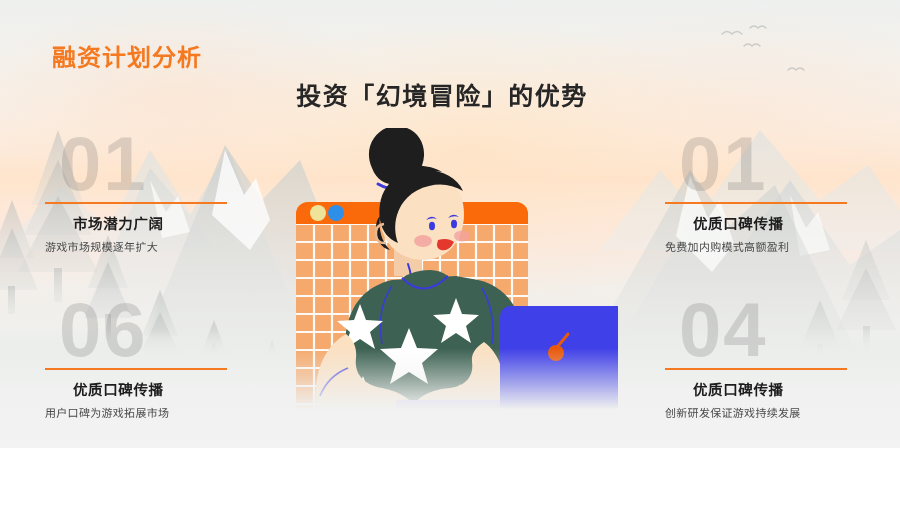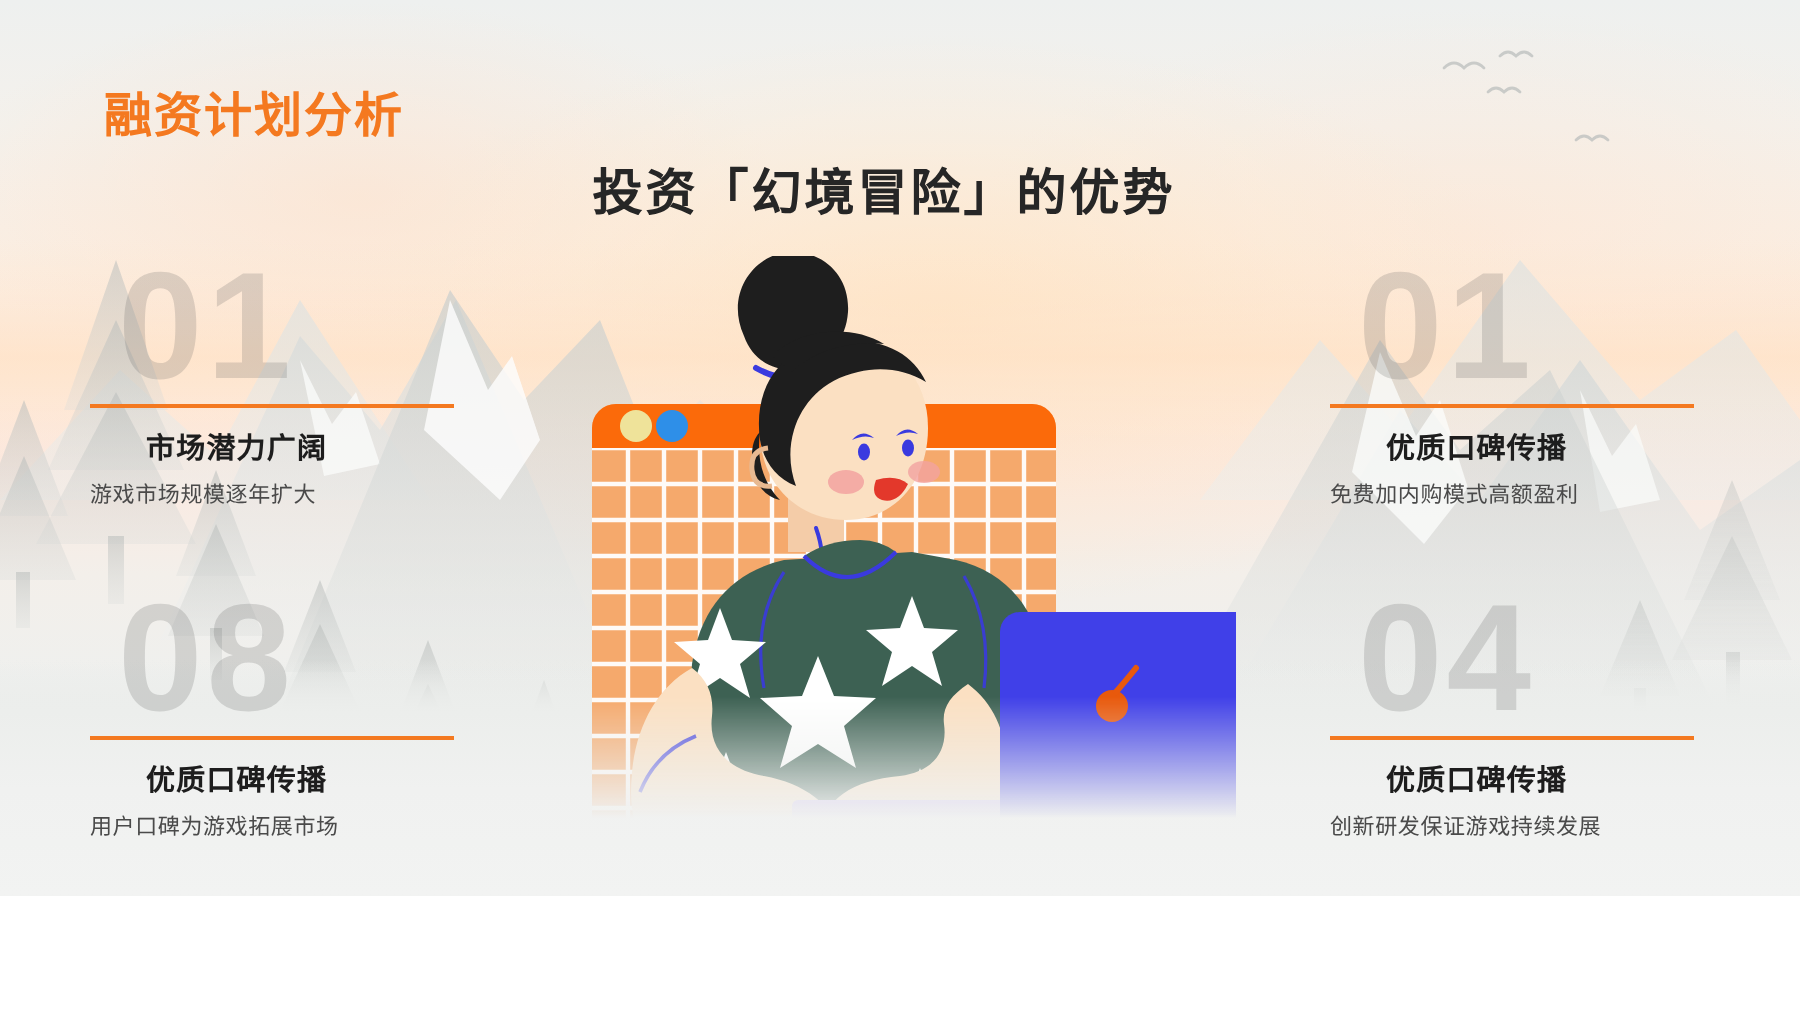--- a/index.html
+++ b/index.html
@@ -256,21 +256,21 @@
   </div>
 
   <div class="feature right row1">
     <div class="feature-num">01</div>
     <div class="feature-rule"></div>
     <div class="feature-title">优质口碑传播</div>
     <div class="feature-desc">免费加内购模式高额盈利</div>
   </div>
 
   <div class="feature left row2">
-    <div class="feature-num">08</div>
+    <div class="feature-num">06</div>
     <div class="feature-rule"></div>
     <div class="feature-title">优质口碑传播</div>
     <div class="feature-desc">用户口碑为游戏拓展市场</div>
   </div>
 
   <div class="feature right row2">
     <div class="feature-num">04</div>
     <div class="feature-rule"></div>
     <div class="feature-title">优质口碑传播</div>
     <div class="feature-desc">创新研发保证游戏持续发展</div>

